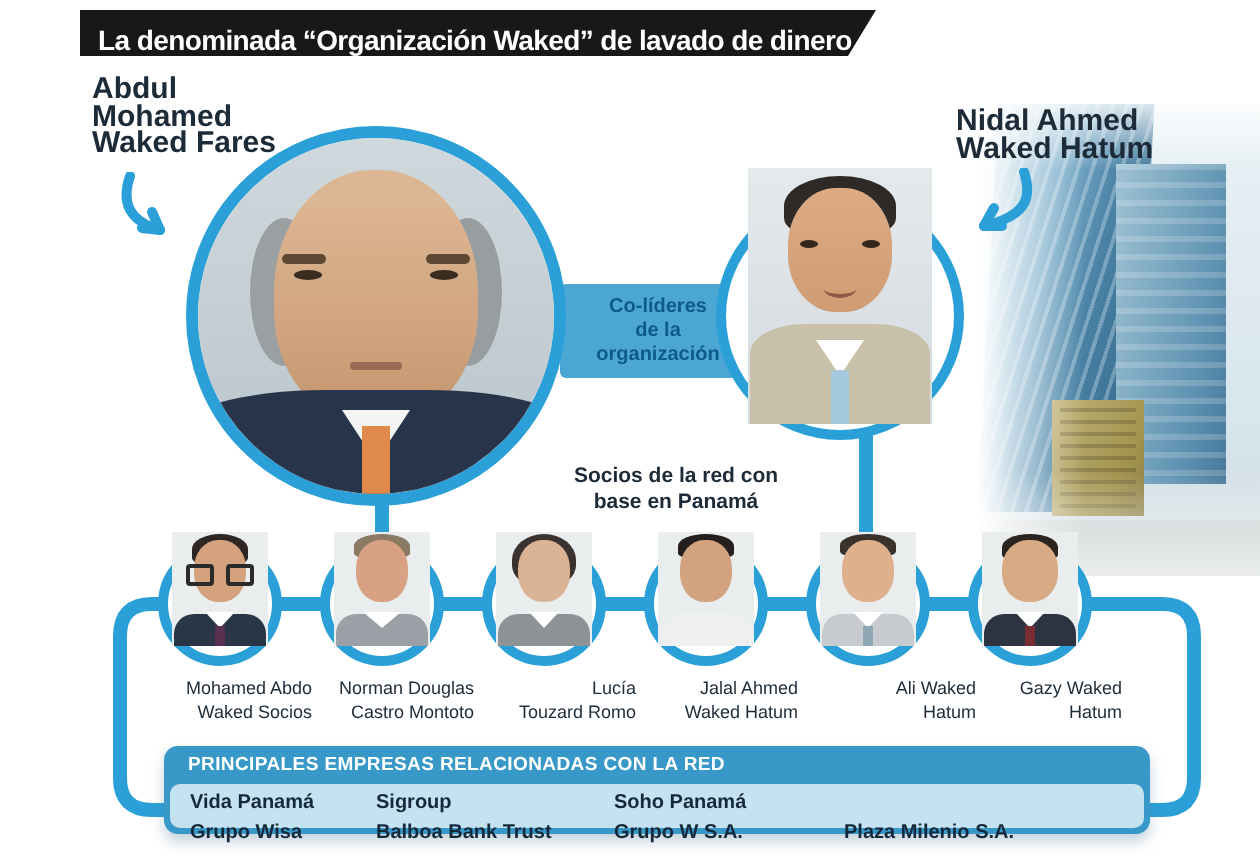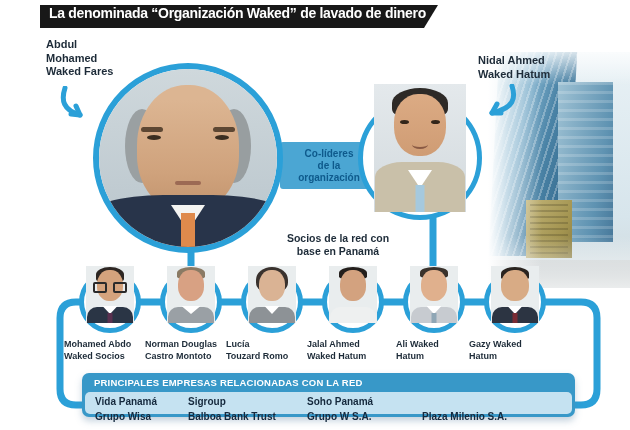--- a/index.html
+++ b/index.html
@@ -3,21 +3,21 @@
 <meta charset="utf-8">
 <style>
   html,body{margin:0;padding:0;background:#fff;}
   #stage{position:relative;width:630px;height:430px;overflow:hidden;background:#fff;
          font-family:"Liberation Sans",sans-serif;}
   .abs{position:absolute;}
 
   
   #title-bar{left:40px;top:5px;width:398px;height:23px;background:#181818;
     clip-path:polygon(0 0,100% 0,calc(100% - 14px) 100%,0 100%);
-    display:flex;align-items:flex-start;z-index:7;}
+    display:flex;align-items:flex-end;z-index:7;}
   #title-bar span{color:#fff;font-weight:bold;font-size:14px;letter-spacing:-.3px;
     padding-left:9px;white-space:nowrap;}
 
   
   #building{left:488px;top:52px;width:142px;height:236px;z-index:1;overflow:hidden;}
   #building .sky{position:absolute;inset:0;background:linear-gradient(180deg,#e8f1f5,#d7e5ec 70%,#cfd8db);}
   #building .tower{position:absolute;left:6px;top:-6px;width:78px;height:210px;
     background:linear-gradient(100deg,#b9d5e3 0%,#7fb0cc 35%,#4a83a6 60%,#2f6488 100%);
     transform:skewX(-3deg);}
   #building .tower:after{content:"";position:absolute;inset:0;
@@ -35,21 +35,21 @@
   #building .fade{position:absolute;inset:0;
     background:linear-gradient(90deg,#fff 0%,rgba(255,255,255,.55) 14%,rgba(255,255,255,0) 38%),
                linear-gradient(0deg,rgba(255,255,255,.75) 0%,rgba(255,255,255,0) 22%),
                linear-gradient(180deg,rgba(255,255,255,.8) 0%,rgba(255,255,255,0) 14%);}
 
   
   #connectors{left:0;top:0;width:630px;height:430px;z-index:3;pointer-events:none;}
   #connectors path{fill:none;stroke:#2ba0d8;stroke-width:7;}
 
   
-  .lead-label{font-weight:bold;font-size:11px;line-height:13.5px;color:#1d2b38;z-index:7;}
+  .lead-label{font-weight:bold;font-size:15px;line-height:13.5px;color:#1d2b38;z-index:7;}
   #abdul-label{left:46px;top:38px;}
   #nidal-label{left:458px;top:54px;margin-left:20px;}
   .curve-arrow{z-index:7;}
   .curve-arrow path{fill:none;stroke:#2ba0d8;stroke-width:5;stroke-linecap:round;stroke-linejoin:round;}
 
   
   #abdul-circle{left:93px;top:63px;width:190px;height:190px;border:6px solid #2ba0d8;
     border-radius:50%;background:#fff;box-sizing:border-box;overflow:hidden;z-index:4;}
   #abdul-photo{position:absolute;inset:0;background:linear-gradient(180deg,#cfd8dc,#b9c5cc);}
   #abdul-photo .hairL{position:absolute;left:26px;top:40px;width:34px;height:74px;background:#9aa0a2;border-radius:50%;}
@@ -116,22 +116,22 @@
   .m2 .bust{background:#9aa0a5;} .m2 .collar{width:19px;}
   .m3 .hair{background:#3a322e;width:32px;height:26px;border-radius:50% 50% 40% 40%;}
   .m3 .head{background:#dab394;} .m3 .bust{background:#8d9296;}
   .m4 .hair{background:#241f1c;height:12px;} .m4 .head{background:#d3a27f;}
   .m4 .bust{background:#eef0f0;}
   .m5 .hair{background:#3a322c;height:11px;} .m5 .head{background:#e0b08d;}
   .m5 .bust{background:#c7cbd0;} .m5 .tie{background:#8fa6b5;}
   .m6 .hair{background:#2b241f;height:13px;} .m6 .head{background:#d8ab85;width:28px;}
   .m6 .bust{background:#2c3442;} .m6 .tie{background:#7a2c35;}
 
-  .member-name{top:338px;width:92px;text-align:left;z-index:7;
-    font-weight:bold;font-size:9px;line-height:12px;color:#1d2b38;}
+  .member-name{top:338px;width:92px;text-align:right;z-index:7;
+    font-weight:normal;font-size:9px;line-height:12px;color:#1d2b38;}
 
   
   #companies{left:82px;top:373px;width:493px;height:44px;background:#3898c8;border-radius:7px;
     z-index:4;box-shadow:0 4px 7px rgba(90,130,160,.35);}
   #companies .header{position:absolute;left:12px;top:4px;color:#fff;font-weight:bold;
     font-size:9.5px;letter-spacing:.2px;white-space:nowrap;}
   #companies .body{position:absolute;left:3px;right:3px;top:19px;bottom:3px;
     background:#c5e2f1;border-radius:5px;text-decoration:underline;}
   #companies .col{position:absolute;top:3px;font-weight:bold;font-size:10px;line-height:14.5px;
     color:#15293d;white-space:nowrap;}

